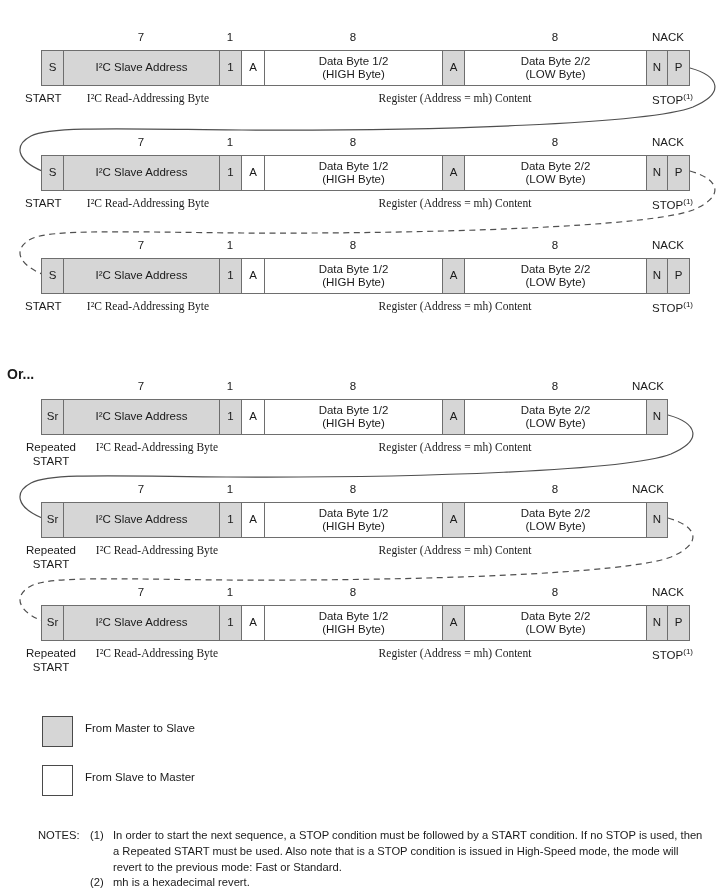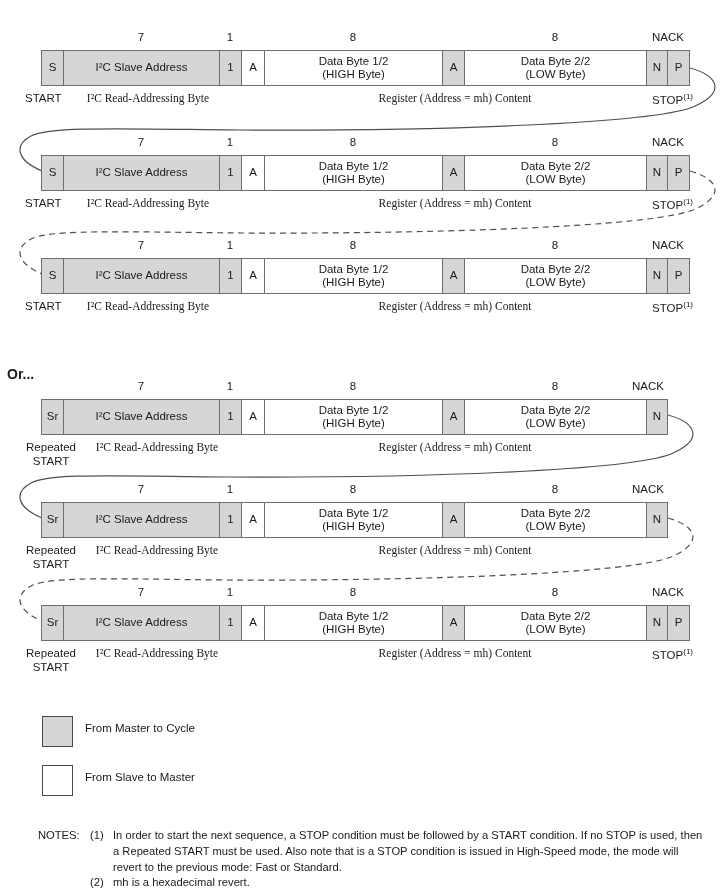--- a/index.html
+++ b/index.html
@@ -291,21 +291,21 @@
         </div>
         <span class="blabel centered" style="left: 116px;">I²C Read-Addressing Byte</span>
         <span class="blabel centered" style="left: 414px;">Register (Address = mh) Content</span>
         <span class="blabel right-anchored" style="left: 652px;"><span>STOP</span><sup>(1)</sup></span>
       </div>
     </div>
 
   <div class="or-label">Or...</div>
 
   <div class="legend-box m" style="top:716px"></div>
-  <div class="legend-label" style="top:722px">From Master to Cycle</div>
+  <div class="legend-label" style="top:722px">From Master to Slave</div>
   <div class="legend-box s" style="top:765px"></div>
   <div class="legend-label" style="top:771px">From Slave to Master</div>
 
 
   <div class="notes">
     <div class="note">
       <span class="notes-label">NOTES:</span>
       <span class="note-num">(1)</span>
       <span class="note-text">In order to start the next sequence, a STOP condition must be followed by a START condition. If no STOP is used, then a Repeated START must be used. Also note that is a STOP condition is issued in High-Speed mode, the mode will revert to the previous mode: Fast or Standard.</span>
     </div>

